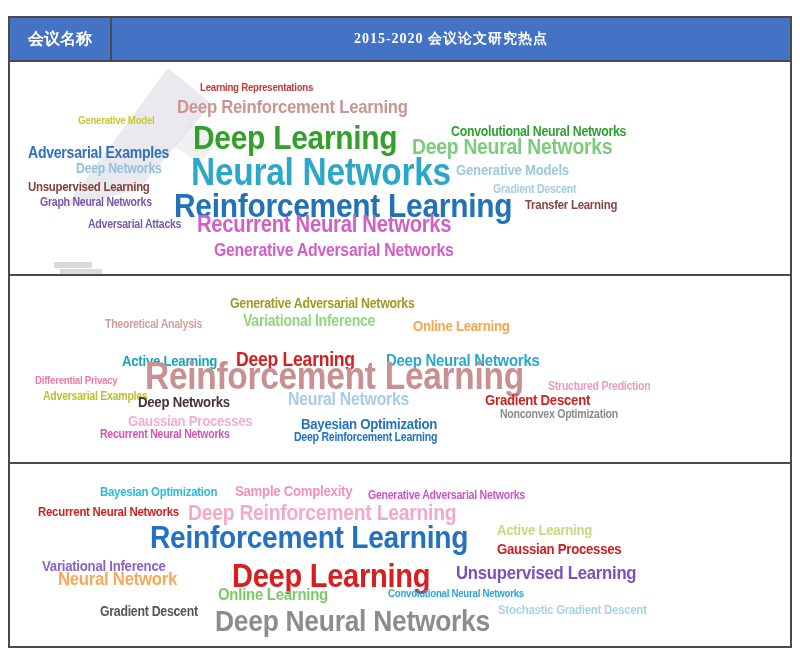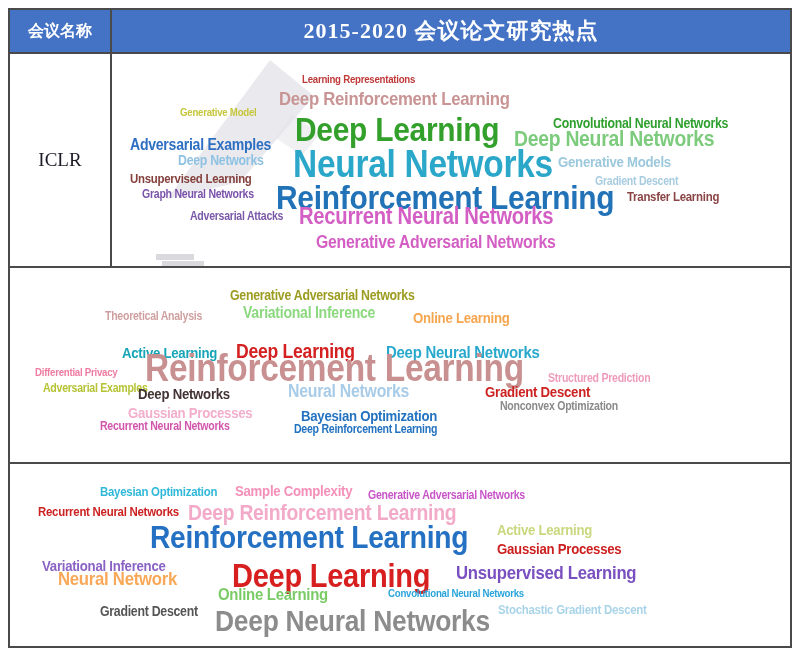--- a/index.html
+++ b/index.html
@@ -1,22 +1,22 @@
 <!DOCTYPE html>
 <html><head>
 <meta charset="utf-8">
 <style>
   html,body{margin:0;padding:0;background:#ffffff;}
   body{width:800px;height:654px;position:relative;font-family:"Liberation Sans",sans-serif;overflow:hidden;}
   .tbl{position:absolute;left:8px;width:784px;border:2px solid #4a4a4a;box-sizing:border-box;background:#fff;}
-  #table-top{top:8px;height:556px;}
+  #table-top{top:16px;height:556px;}
   #table-bottom{top:462px;height:186px;}
   .hdr{display:flex;height:42px;background:#4472C4;color:#fff;font-family:"Liberation Serif",serif;font-weight:bold;}
   .hdr .c1{width:100px;border-right:2px solid #4a4a4a;display:flex;align-items:center;justify-content:center;font-size:16px;}
-  .hdr .c2{flex:1;display:flex;align-items:center;justify-content:center;font-size:22px;letter-spacing:1px;}
+  .hdr .c2{flex:1;display:flex;align-items:center;justify-content:center;font-size:14px;letter-spacing:1px;}
   .row{display:flex;border-top:2px solid #4a4a4a;}
   #table-bottom .row{border-top:none;}
   .row .label{width:100px;border-right:2px solid #4a4a4a;display:flex;align-items:center;justify-content:center;
       font-family:"Liberation Serif",serif;font-size:19px;color:#1c1c28;font-weight:500;}
   .row .cloud{flex:1;position:relative;overflow:hidden;}
   #row-iclr{height:212px;}
   #row-icml{height:186px;}
   #row-neurips{height:182px;}
   .word{position:absolute;line-height:1;white-space:nowrap;font-weight:bold;
       letter-spacing:-0.3px;transform:scaleX(.88);transform-origin:0 0;}
@@ -25,21 +25,20 @@
 </style>
 </head>
 <body>
 
 <div class="tbl" id="table-top">
   <div class="hdr">
     <div class="c1">会议名称</div>
     <div class="c2">2015-2020 会议论文研究热点</div>
   </div>
   <div class="row" id="row-iclr">
-    <div class="label">ICLR</div>
     <div class="cloud">
       <svg class="watermark" style="left:30px;top:0;width:230px;height:145px;" viewBox="0 0 230 145">
         <path d="M25 145 L128 6 L172 42 L98 128 Z" fill="#dcdce2" opacity="0.6"></path>
         <path d="M150 60 L178 80 L160 102 L134 84 Z" fill="#e2e2e8" opacity="0.5"></path>
       </svg>
       <div class="wm-dash" style="left:44px;top:200px;width:38px;height:6px;"></div>
       <div class="wm-dash" style="left:50px;top:207px;width:42px;height:6px;"></div>
     <span class="word" style="left: 190px; top: 20px; font-size: 11px; color: rgb(192, 58, 58);">Learning Representations</span>
         <span class="word" style="left: 167px; top: 35px; font-size: 19px; color: rgb(201, 148, 148);">Deep Reinforcement Learning</span>
         <span class="word" style="left: 68px; top: 53px; font-size: 11px; color: rgb(198, 198, 60);">Generative Model</span>

